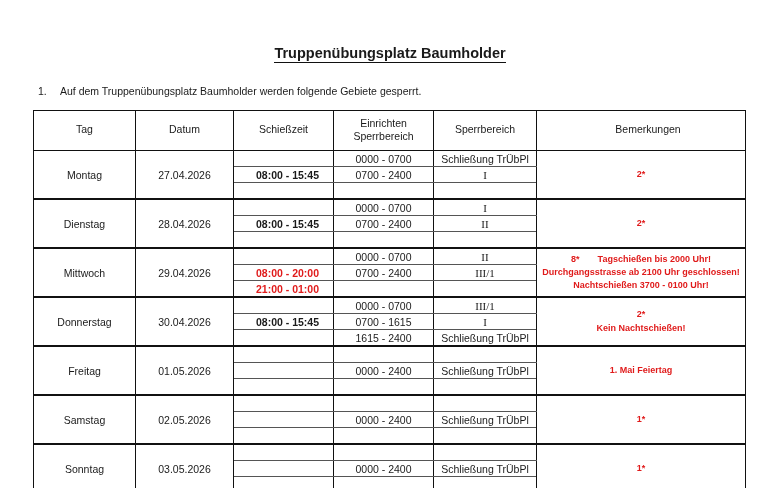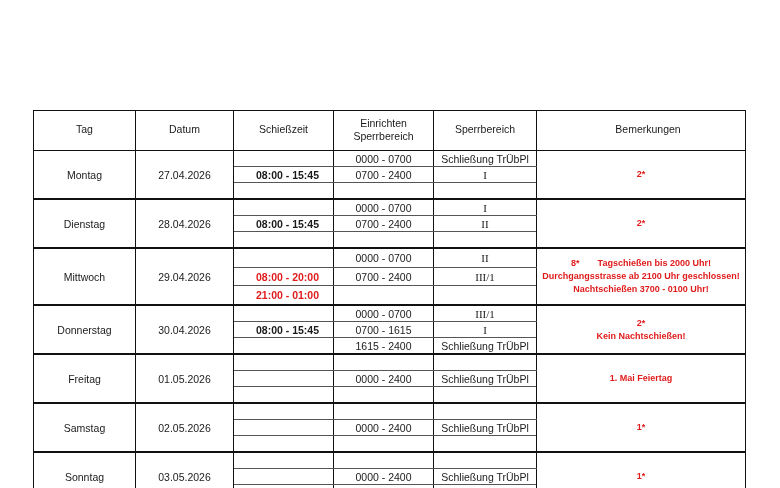--- a/index.html
+++ b/index.html
@@ -123,21 +123,21 @@
   }
   table.sched th:first-child { border-left: none; }
   table.sched th:last-child  { border-right: none; padding-left: 16px; }
 
   td.cell {
     border-left: 1.5px solid #111;
     border-right: 1.5px solid #111;
     text-align: center;
     vertical-align: middle;
     font-size: 10.5px;
-    padding: 8px 2px;
+    padding: 0 2px;
   }
   td.cell.first-col { border-left: none; }
   td.cell.last-col  { border-right: none; }
 
   tr.sub td.subcell {
     border-left: 1.5px solid #111;
     border-right: 1.5px solid #111;
     border-bottom: 1px solid #555;
     text-align: center;
     vertical-align: middle;
@@ -169,21 +169,27 @@
     text-align: center;
     white-space: nowrap;
   }
 </style>
 </head>
 <body>
 
 <div class="page">
 
 
-
+  <div class="subtitle">
+    <span>Truppenübungsplatz Baumholder</span>
+  </div>
+
+  <div class="intro">
+    <span class="num">1.</span><span>Auf dem Truppenübungsplatz Baumholder werden folgende Gebiete gesperrt.</span>
+  </div>
 
   <div class="tbl-wrap">
     <table class="sched">
       <colgroup>
         <col class="c-tag">
           <col class="c-datum">
           <col class="c-zeit">
         <col class="c-einr">
           <col class="c-sperr">
           <col class="c-bem">

